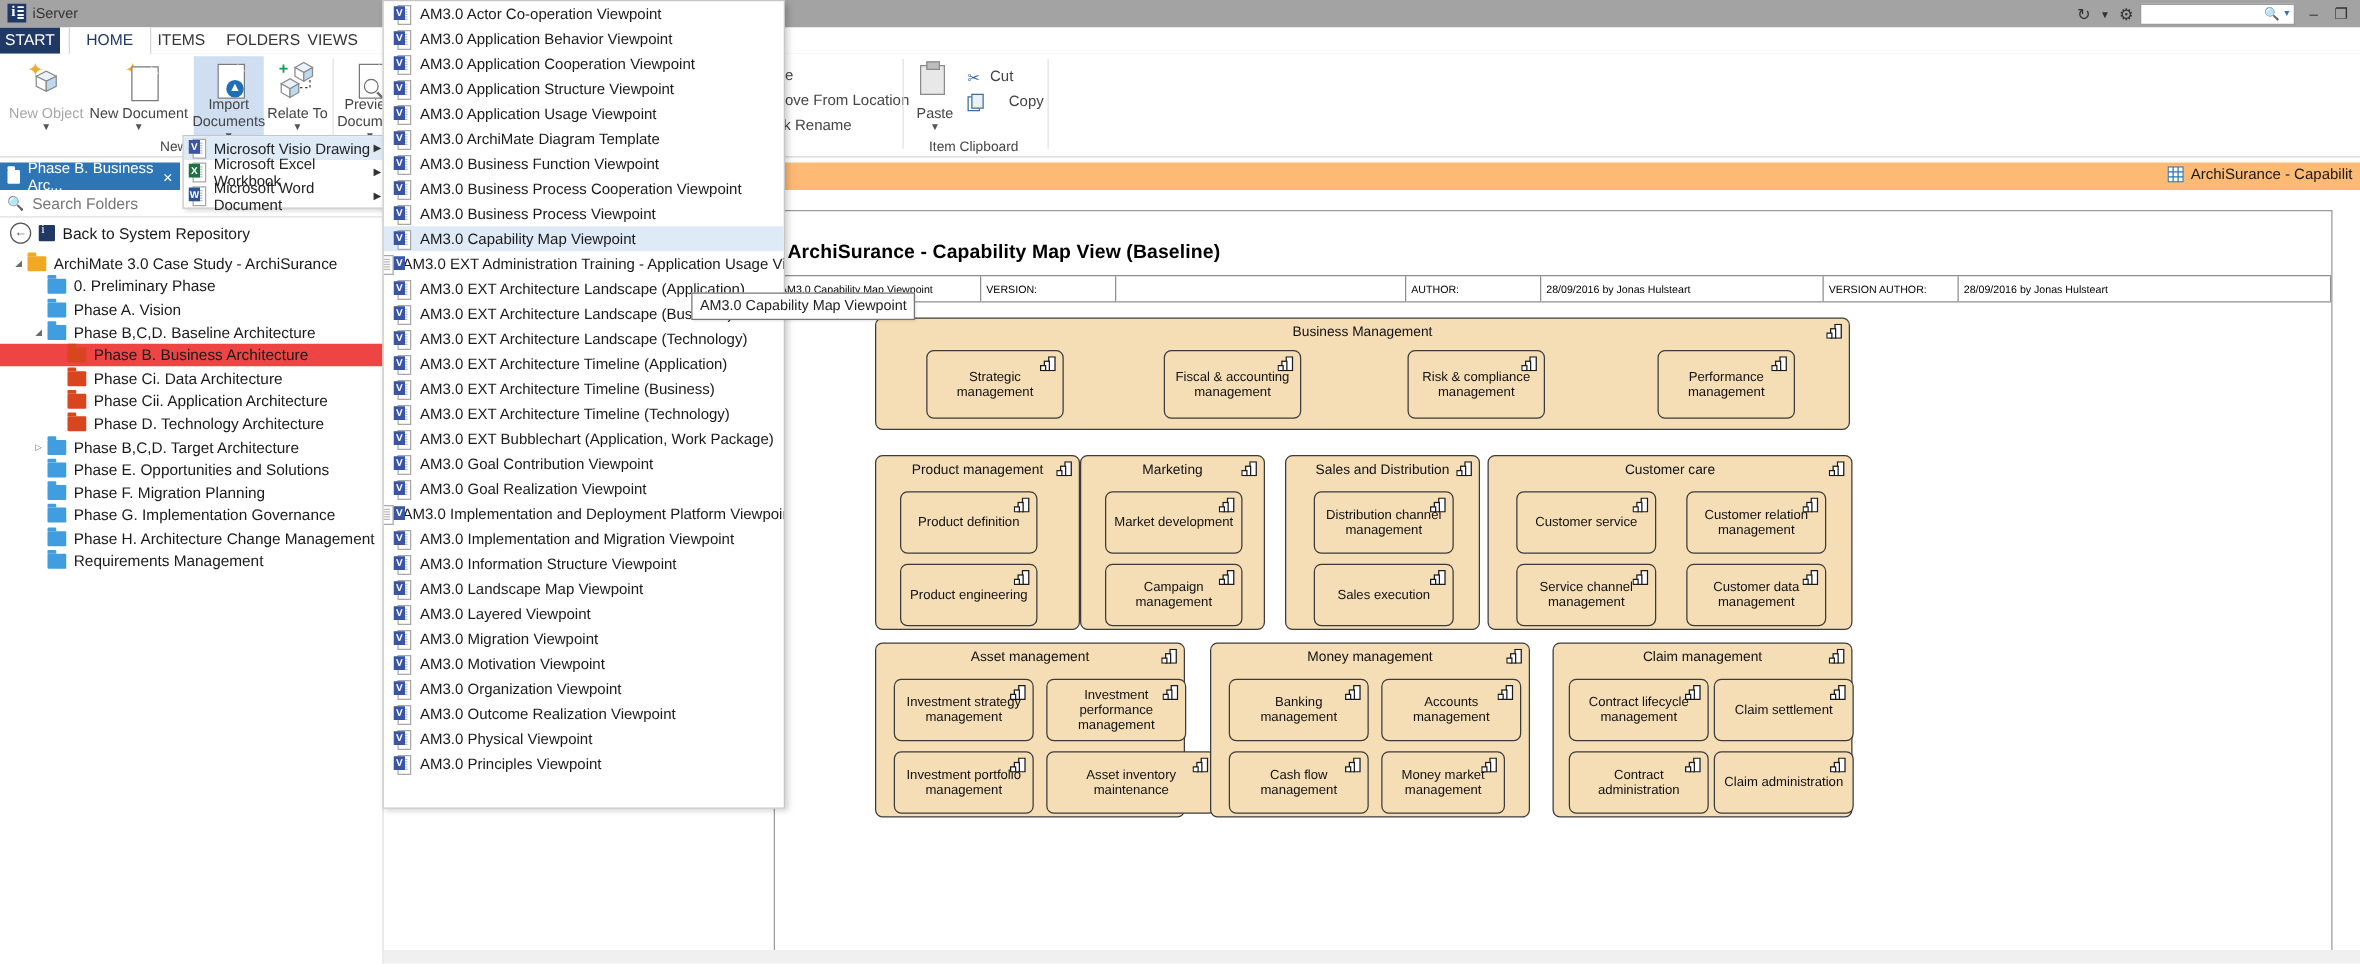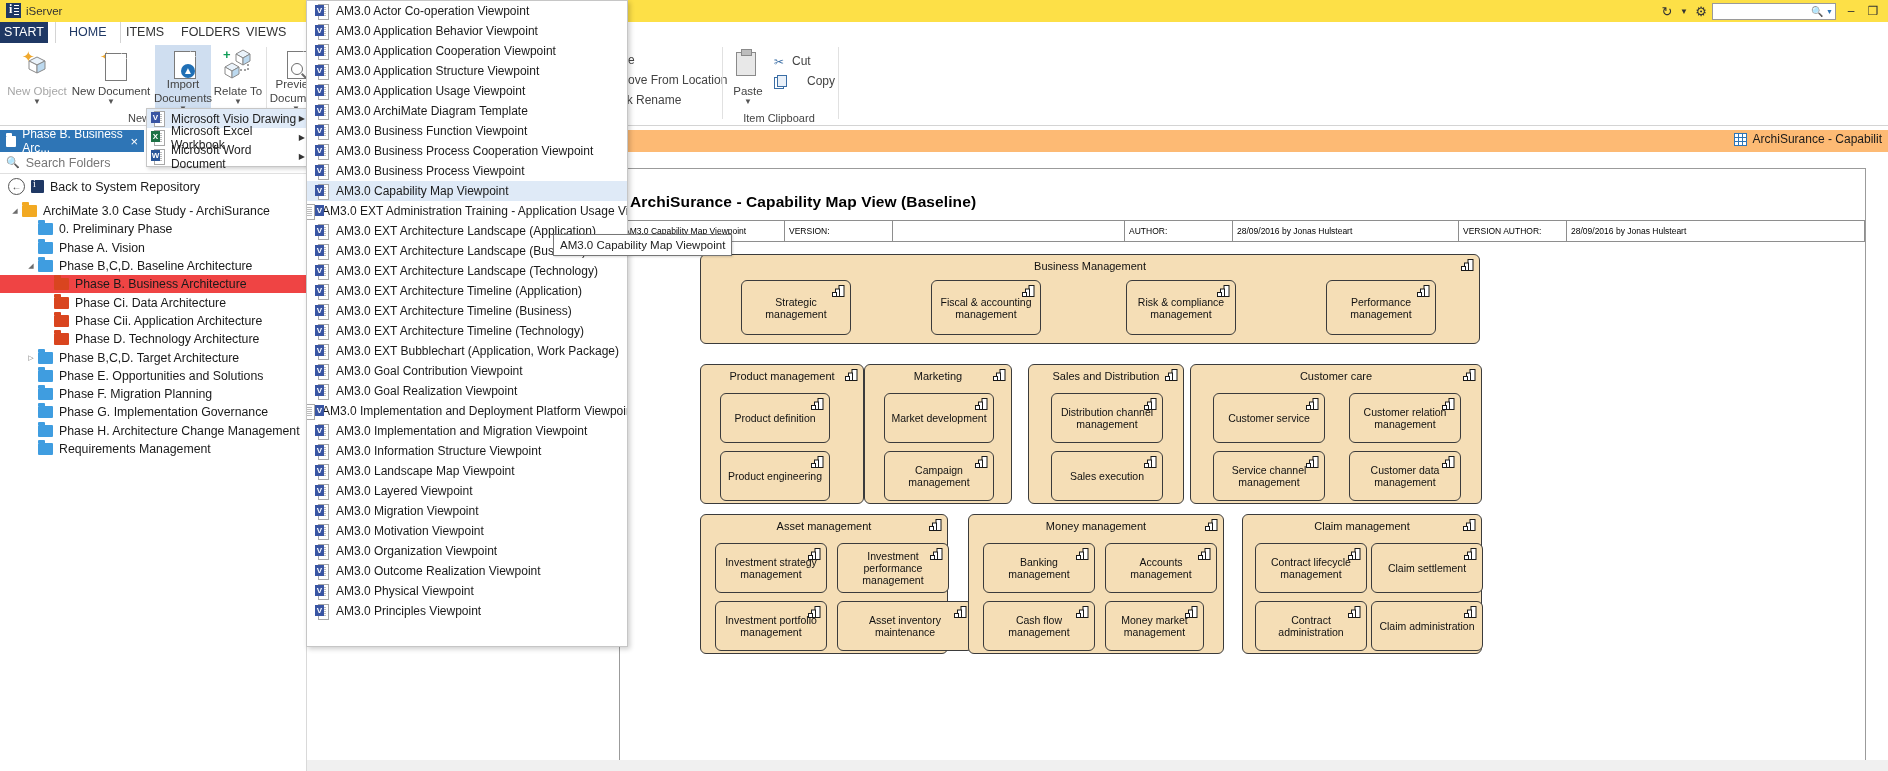--- a/index.html
+++ b/index.html
@@ -5,21 +5,21 @@
   html,body{margin:0;padding:0;}
   body{
     width:1888px;height:771px;overflow:hidden;
     font-family:"Liberation Sans", sans-serif;
     font-size:12px;color:#222;background:#fff;
     -webkit-font-smoothing:antialiased;
   }
   #app{position:relative;width:1888px;height:771px;overflow:hidden;background:#fff;}
 
   
-  .titlebar{position:absolute;left:0;top:0;width:1888px;height:22px;background:#fde047;}
+  .titlebar{position:absolute;left:0;top:0;width:1888px;height:22px;background:#a3a3a3;}
   .logo-wrap{position:absolute;left:6px;top:3px;display:flex;align-items:center;gap:5px;}
   .logo-sq{width:15px;height:15px;background:#1f3864;position:relative;display:inline-block;}
   .logo-sq:after{content:"i";position:absolute;left:3px;top:-1px;color:#fff;font-size:12px;font-weight:bold;font-family:"Liberation Serif",serif;}
   .logo-bars{position:absolute;right:2px;top:2px;width:5px;height:11px;
     background:repeating-linear-gradient(to bottom,#fff 0,#fff 1.5px,#1f3864 1.5px,#1f3864 3px);}
   .logo-text{font-size:11.5px;color:#333;}
 
   .tb-right{position:absolute;right:4px;top:2px;display:flex;align-items:center;gap:0;}
   .tb-icon{width:22px;height:18px;display:flex;align-items:center;justify-content:center;color:#333;font-size:13px;cursor:default;}
   .tb-search{width:120px;height:15px;border:1px solid #9a9a9a;background:#fff;display:flex;align-items:center;

